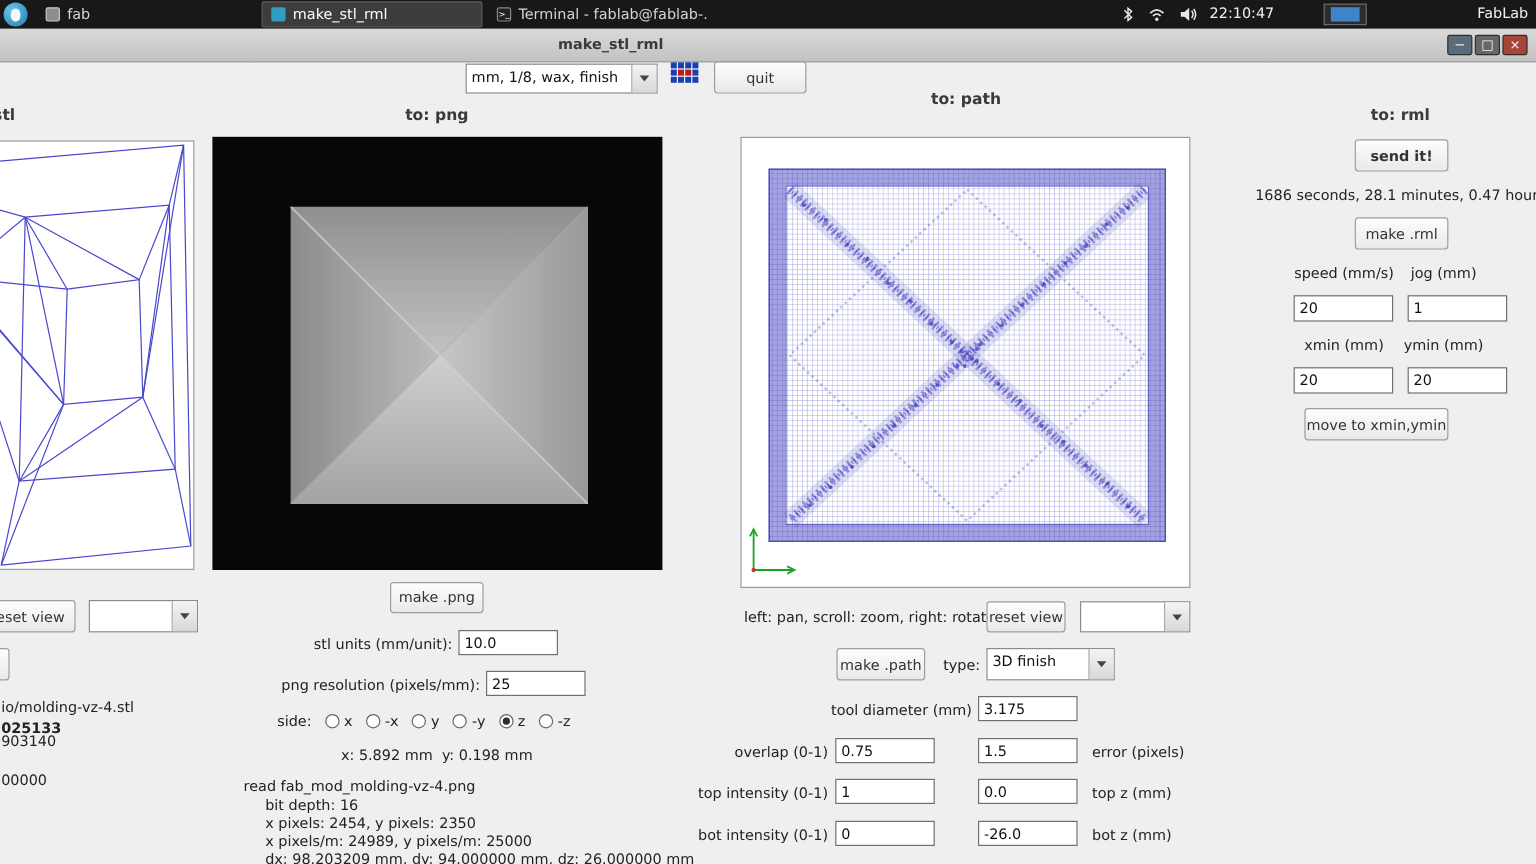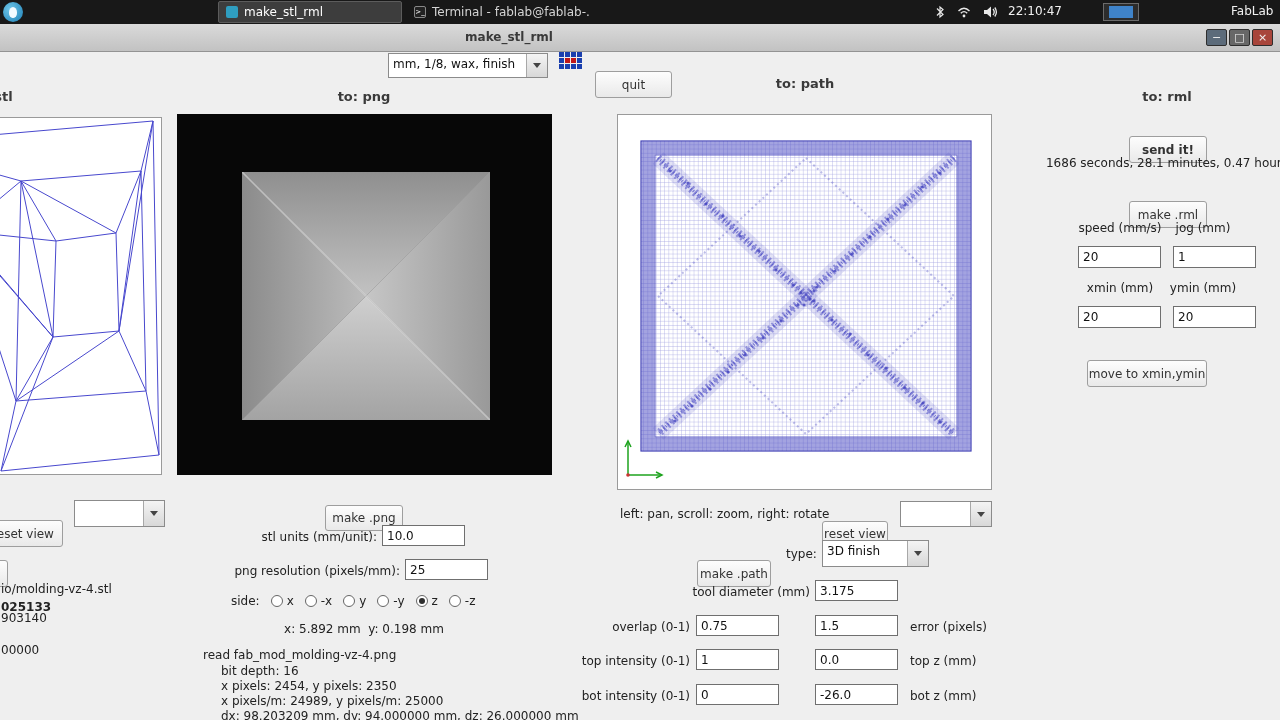--- a/index.html
+++ b/index.html
@@ -17,21 +17,21 @@
   .tray-txt{color:#f0f0f0;font-size:12px;}
   
   #titlebar{left:0;top:24px;width:1280px;height:27px;
             background:linear-gradient(#dadada,#c2c2c2);border-bottom:1px solid #939393;}
   #wtitle{font-size:12px;font-weight:bold;color:#3a3a3a;top:6px;left:509px;transform:translateX(-50%);}
   .winbtn{width:21px;height:17px;top:5px;display:flex;align-items:center;justify-content:center;
           color:#f2f2f2;font-size:11px;border-radius:2px;border:1px solid #2e2e2e;box-sizing:border-box;}
   
   .btn{display:flex;align-items:center;justify-content:center;
        background:linear-gradient(#fdfdfd,#e9e9e9);border:1px solid #9e9e9e;border-radius:3px;
-       font-size:12px;color:#333;box-sizing:border-box;white-space:nowrap;overflow:hidden;margin-top:20px;}
+       font-size:12px;color:#333;box-sizing:border-box;white-space:nowrap;overflow:hidden;}
   .in{background:#fff;border:1px solid #6f6f6f;font-family:inherit;font-size:12px;color:#111;
       padding:1px 4px;box-sizing:border-box;}
   .lbl{font-size:12px;color:#222;white-space:nowrap;}
   .hdr{font-size:13px;font-weight:bold;color:#3a3a3a;white-space:nowrap;}
   .ctr{transform:translateX(-50%);}
   .combo{display:flex;background:#fff;border:1px solid #8b8b8b;box-sizing:border-box;}
   .combo-text{flex:1;padding:3px 4px;font-size:12px;color:#111;white-space:nowrap;overflow:hidden;}
   .combo-btn{width:20px;background:linear-gradient(#f4f4f4,#d8d8d8);border-left:1px solid #a8a8a8;
              display:flex;align-items:center;justify-content:center;flex:0 0 auto;}
   .arr{width:0;height:0;border-left:4px solid transparent;border-right:4px solid transparent;
@@ -52,20 +52,24 @@
 <body>
 
 <div id="screen">
 
   <div id="panel" class="abs">
     <div class="abs" style="left:3px;top:2px;width:20px;height:20px;border-radius:50%;
          background:radial-gradient(circle at 35% 35%,#6fc6e8,#1d7fb5);display:flex;align-items:center;justify-content:center;">
       <div style="width:8px;height:11px;border-radius:50% 50% 45% 45%;background:#f4fbff;"></div>
     </div>
 
+    <div class="task abs" style="left:30px;top:1px;width:184px;">
+      <span class="ticon" style="background:#8d8d8d;border:1px solid #c9c9c9;box-sizing:border-box;"></span>
+      <span>fab</span>
+    </div>
     <div class="task active abs" style="left:218px;top:1px;width:184px;">
       <span class="ticon" style="background:#2f9ec0;"></span>
       <span>make_stl_rml</span>
     </div>
     <div class="task abs" style="left:406px;top:1px;width:184px;">
       <span class="ticon" style="background:#222;border:1px solid #888;box-sizing:border-box;color:#fff;font-size:7px;line-height:10px;text-align:center;">&gt;_</span>
       <span>Terminal - fablab@fablab-...</span>
     </div>
 
     <svg class="abs" style="left:933px;top:5px;" width="14" height="14" viewBox="0 0 14 14">

